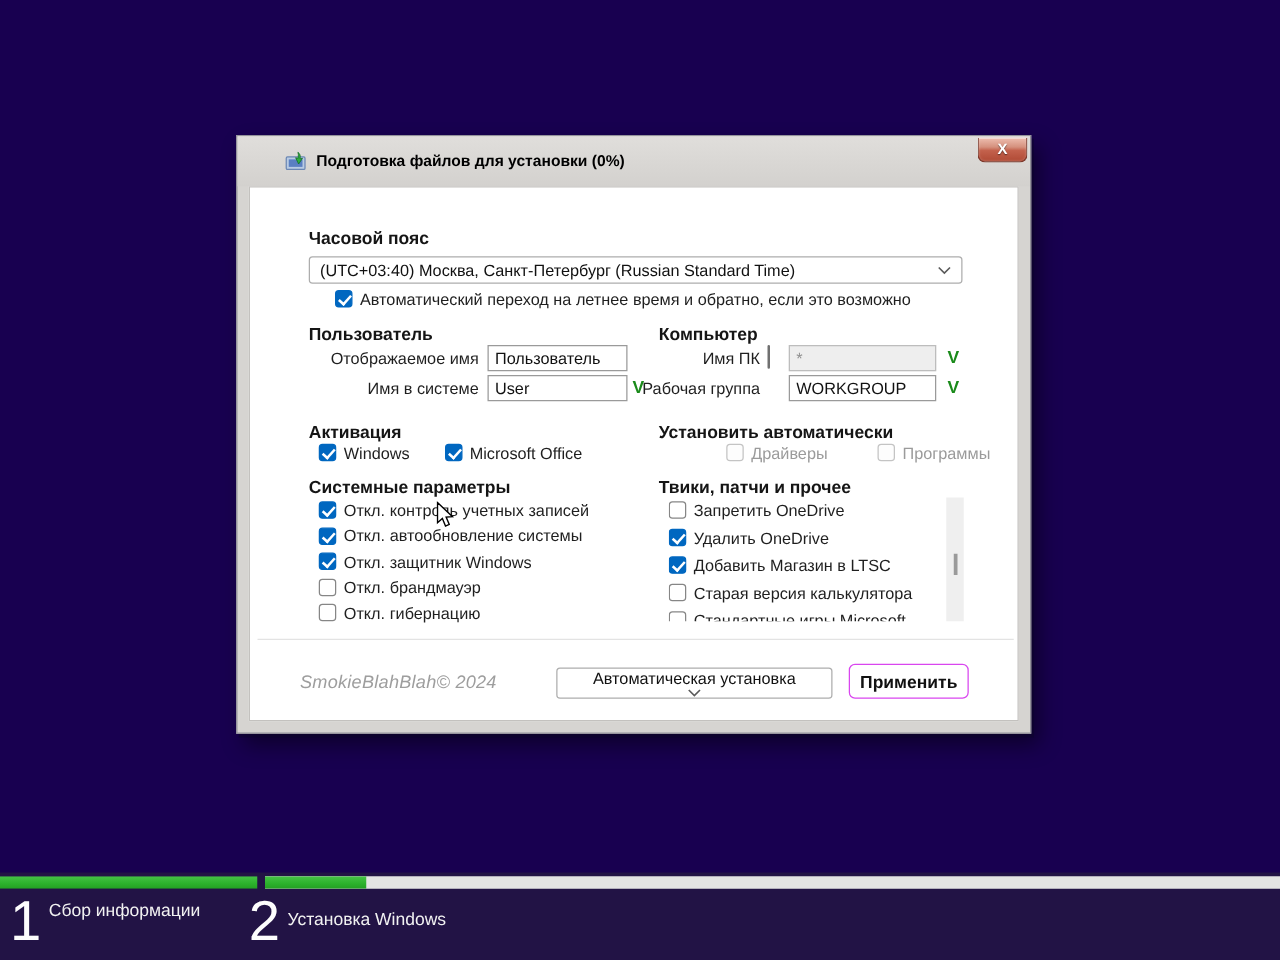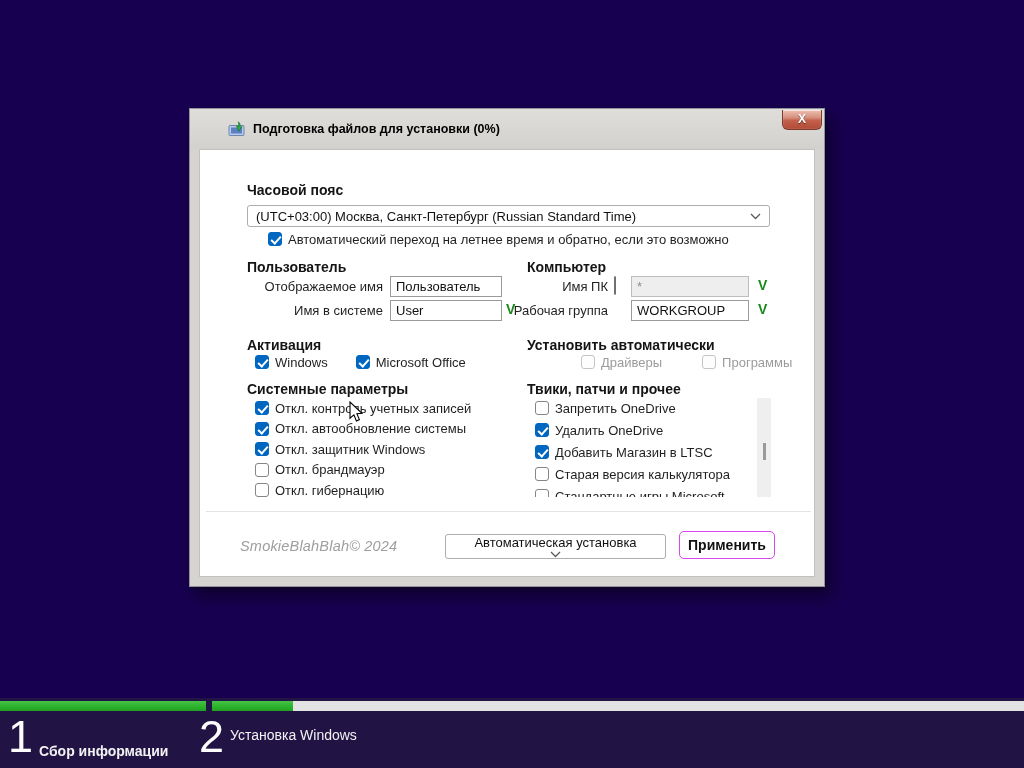--- a/index.html
+++ b/index.html
@@ -124,21 +124,21 @@
     <span class="title-text">Подготовка файлов для установки (0%)</span>
   </div>
 
   <div class="close-btn">X</div>
 
   <div class="panel">
 
     
     <div class="abs h" style="left:47px; top:32px;">Часовой пояс</div>
     <div class="abs selectbox" style="left:47px; top:55px; width:523px; height:22px;">
-      <span class="sel-text">(UTC+03:00) Москва, Санкт-Петербург (Russian Standard Time)</span>
+      <span class="sel-text">(UTC+03:40) Москва, Санкт-Петербург (Russian Standard Time)</span>
       <svg class="chev" width="11" height="7" viewBox="0 0 11 7">
           <polyline points="1,1 5.5,5.5 10,1" fill="none" stroke="#5a5a5a" stroke-width="1.3"></polyline>
         </svg>
     </div>
     <div class="abs cb-row" style="left:68px; top:81px;">
       <span class="cb checked"></span>
       <span class="cb-label">Автоматический переход на летнее время и обратно, если это возможно</span>
     </div>
 
     
@@ -275,17 +275,17 @@
 <div class="abs taskbar">
 
   <div class="ptrack" style="left:0; width:206px;">
     <div class="pfill" style="width: 100%;"></div>
   </div>
   <div class="ptrack" style="left:212px; right:0;">
     <div class="pfill" style="width: 10%;"></div>
   </div>
 
   <div class="step-num" style="left:8px; top:16px;">1</div>
-  <div class="step-label" style="left:39px; top:45px;font-weight:bold;">Сбор информации</div>
+  <div class="step-label" style="left:39px; top:22px;">Сбор информации</div>
 
   <div class="step-num" style="left:199px; top:16px;">2</div>
   <div class="step-label" style="left:230px; top:29px;">Установка Windows</div>
 </div>
 
 </body></html>

